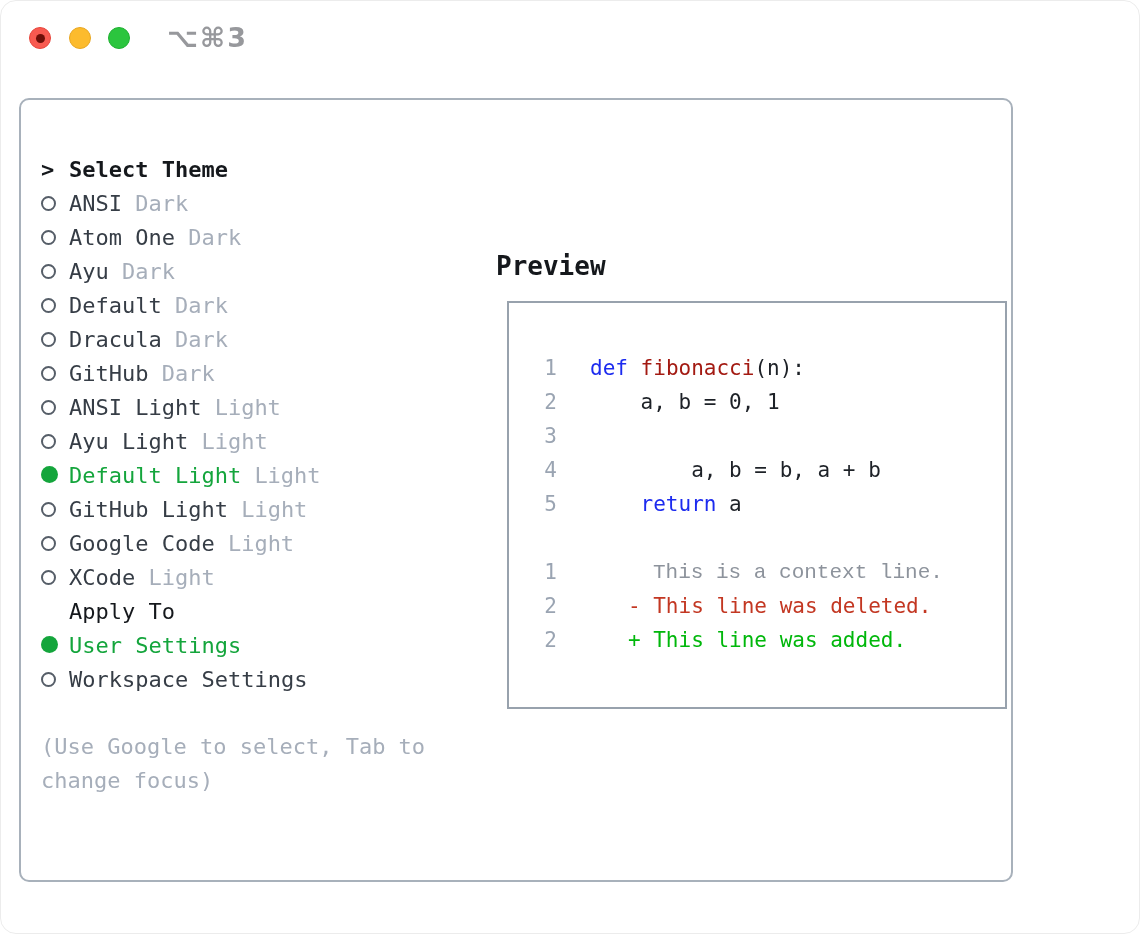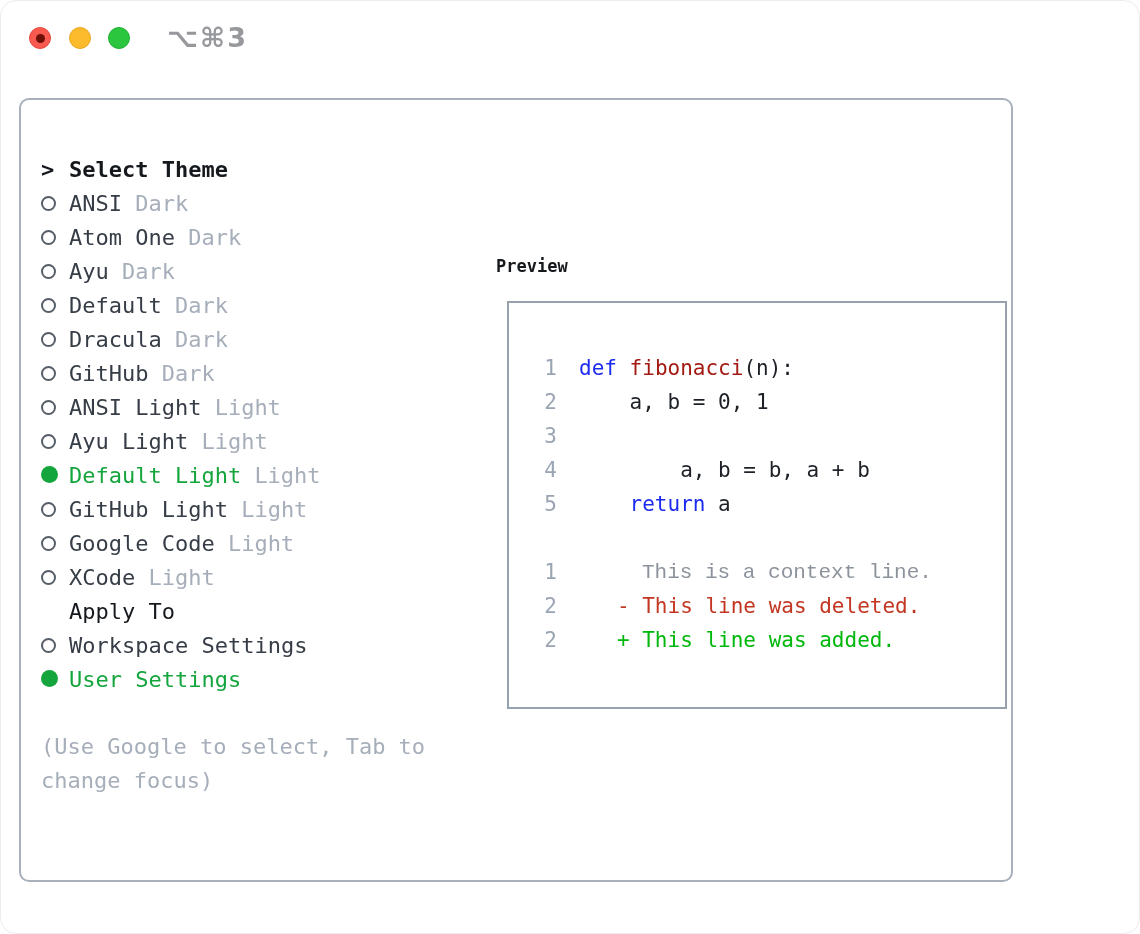--- a/index.html
+++ b/index.html
@@ -56,30 +56,30 @@
   .apply-option.selected .opt-label { color: var(--accent-green); }
 
   .hint {
     margin-top: 34px; width: 432px; font-size: 22px; line-height: 34px;
     color: var(--hint); white-space: pre-wrap; word-break: normal;
   }
 
   
   .preview-title {
     position: absolute; left: 475px; top: 149px; height: 34px; line-height: 34px;
-    font-size: 17px; font-weight: 700; color: var(--text-black);
+    font-size: 26px; font-weight: 700; color: var(--text-black);
   }
   .preview-box {
     position: absolute; left: 486px; top: 201px; width: 500px; height: 408px;
     border: 2px solid var(--border-preview); background: #fff;
     padding: 48px 8px 0 8px; overflow: hidden;
   }
   .pline { height: 34px; display: flex; align-items: center; font-size: 21px; white-space: pre; }
   .ln { display: inline-block; width: 40px; flex: none; text-align: right; color: var(--line-number); padding-right: 0; }
-  .ptext { margin-left: 22px; white-space: pre; }
+  .ptext { margin-left: 33px; white-space: pre; }
   .tok-kw { color: var(--keyword-blue); }
   .tok-fn { color: var(--function-red); }
   .tok-plain { color: var(--code-text); }
   .diff-context .ptext { color: var(--context-gray); font-family: Liberation Mono, monospace; }
   .diff-deleted .ptext { color: var(--deleted-red); }
   .diff-added .ptext { color: var(--added-green); text-align: right; }
   .pline.blank { }
 </style>
 </head>
 <body>
@@ -115,22 +115,22 @@
           <div class="row theme-item"><span class="marker"><span class="radio"></span></span><span class="theme-name">GitHub Light</span><span class="theme-variant">Light</span></div>
           <div class="row theme-item"><span class="marker"><span class="radio"></span></span><span class="theme-name">Google Code</span><span class="theme-variant">Light</span></div>
           <div class="row theme-item"><span class="marker"><span class="radio"></span></span><span class="theme-name">XCode</span><span class="theme-variant">Light</span></div>
         </div>
 
       <div class="row apply-title-row">
         <span class="marker"></span><span>Apply To</span>
       </div>
 
       <div id="apply-list">
+          <div class="row apply-option selected"><span class="marker"><span class="radio"></span></span><span class="opt-label">User Settings</span></div>
           <div class="row apply-option"><span class="marker"><span class="radio"></span></span><span class="opt-label">Workspace Settings</span></div>
-          <div class="row apply-option selected"><span class="marker"><span class="radio"></span></span><span class="opt-label">User Settings</span></div>
         </div>
 
       <div class="hint">(Use Google to select, Tab to change focus)</div>
     </div>
 
     <div class="preview-title">Preview</div>
 
     <div class="preview-box">
       <div id="code-lines">
           <div class="pline code-line"><span class="ln">1</span><span class="ptext"><span class="tok-kw">def</span><span class="tok-plain"> </span><span class="tok-fn">fibonacci</span><span class="tok-plain">(n):</span></span></div>

